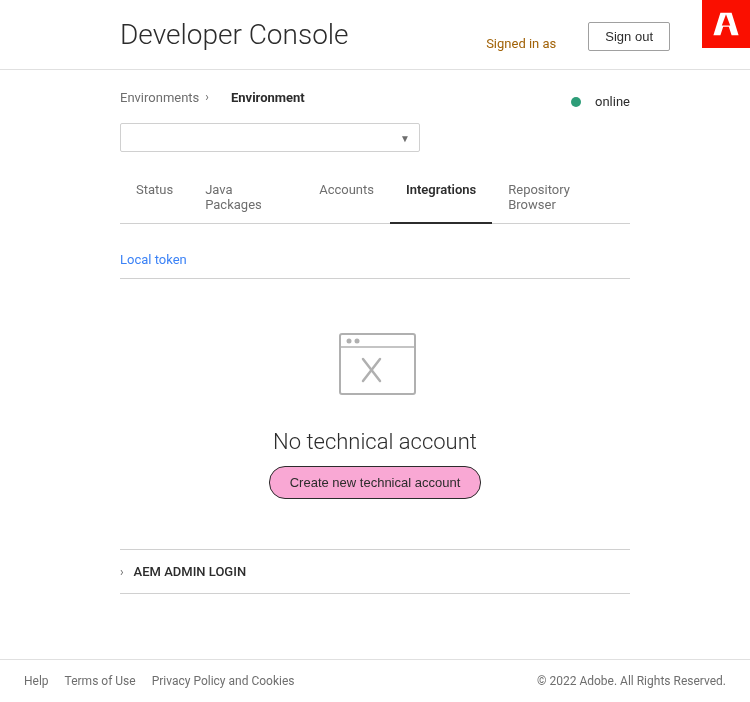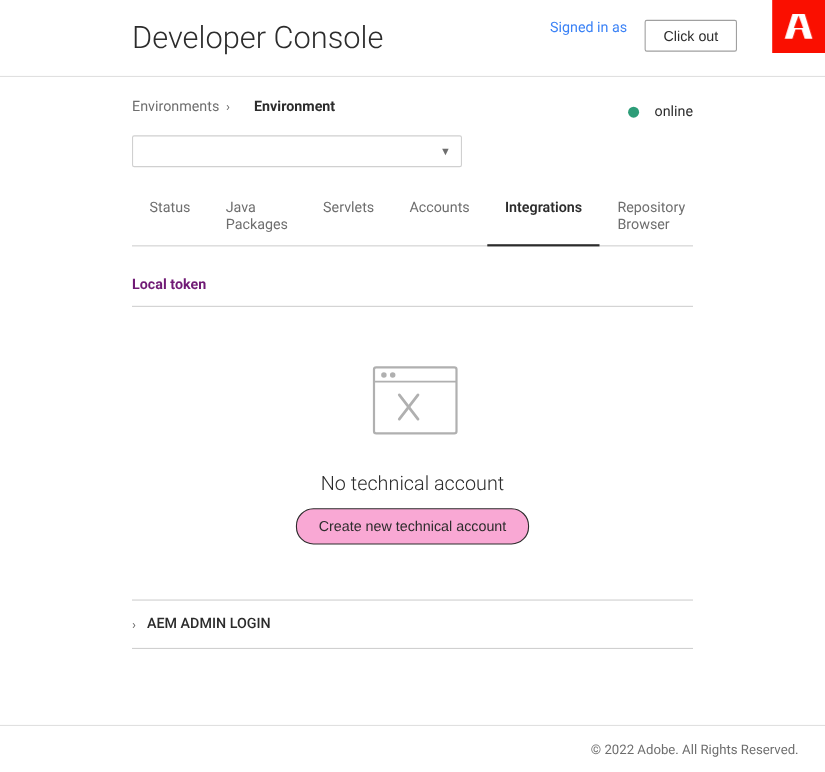--- a/index.html
+++ b/index.html
@@ -27,34 +27,34 @@
       z-index: 100;
     }
     .adobe-logo svg {
       width: 28px;
       height: 28px;
     }
 
     
     .header {
       display: flex;
-      align-items: flex-start;
+      align-items: flex-end;
       padding: 18px 80px 18px 120px;
       border-bottom: 1px solid #e0e0e0;
     }
     .header-title {
       font-size: 28px;
       font-weight: 300;
       color: #2c2c2c;
       flex: 1;
     }
     .header-signed-in {
       font-size: 13px;
-      color: #3b82f6;
-      margin-right: 16px;
+      color: #a16207;
+      margin-right: 32px;
     }
     .sign-out-btn {
       border: 1px solid #a0a0a0;
       background: #fff;
       padding: 6px 16px;
       font-size: 13px;
       cursor: pointer;
       border-radius: 2px;
       color: #2c2c2c;
     }
@@ -156,47 +156,46 @@
     .sub-tabs {
       display: flex;
       gap: 0;
       border-bottom: 1px solid #d0d0d0;
       margin-top: 20px;
       margin-bottom: 0;
     }
     .sub-tab {
       padding: 8px 16px 10px 0;
       font-size: 13px;
-      color: #701a75;
+      color: #3b82f6;
       cursor: pointer;
       border-bottom: 2px solid transparent;
       margin-bottom: -1px;
       margin-right: 16px;
-      font-weight: bold;
     }
     .sub-tab.active {
       color: #2c2c2c;
       font-weight: 600;
       border-bottom: 2px solid #2c2c2c;
     }
 
     
     .empty-state {
       display: flex;
       flex-direction: column;
       align-items: center;
       padding: 50px 20px 40px;
     }
     .empty-icon {
       width: 100px;
       height: 80px;
       margin-bottom: 20px;
     }
     .empty-title {
-      font-size: 18px;
+      font-size: 22px;
       font-weight: 300;
       color: #2c2c2c;
       margin-bottom: 12px;
     }
     .empty-desc {
       font-size: 13px;
       color: #6e6e6e;
       text-align: center;
       line-height: 1.6;
       font-style: italic;
@@ -269,21 +268,21 @@
 <div class="adobe-logo">
   <svg viewBox="0 0 100 100" fill="white">
     <polygon points="30,10 70,10 95,90 70,90 60,60 40,60 30,90 5,90" fill="white"></polygon>
     <polygon points="50,15 65,55 35,55" fill="#fa0f00"></polygon>
   </svg>
 </div>
 
 <div class="header">
   <h1 class="header-title">Developer Console</h1>
   <span class="header-signed-in">Signed in as</span>
-  <button class="sign-out-btn">Click out</button>
+  <button class="sign-out-btn">Sign out</button>
 </div>
 
 <div class="main">
 
   <div style="display:flex; align-items:center; margin-bottom:10px;">
     <div class="breadcrumb">
       <span style="cursor:pointer; color:#6e6e6e;">Environments</span>
       <span class="breadcrumb-separator">›</span>
       <span class="breadcrumb-current">Environment</span>
     </div>
@@ -298,21 +297,20 @@
       <select>
         <option value=""></option>
       </select>
       <span class="pod-chevron">▼</span>
     </div>
   </div>
 
   <div class="nav-tabs">
     <span class="nav-tab">Status</span>
     <span class="nav-tab">Java Packages</span>
-    <span class="nav-tab">Servlets</span>
     <span class="nav-tab">Accounts</span>
     <span class="nav-tab active">Integrations</span>
     <span class="nav-tab">Repository Browser</span>
   </div>
 
   <div class="sub-tabs">
     <span class="sub-tab">Local token</span>
   </div>
 
   <div class="empty-state">
@@ -334,14 +332,19 @@
   <div class="aem-section">
     <div class="aem-row">
       <span class="aem-chevron">›</span>
       <span class="aem-label">AEM ADMIN LOGIN</span>
     </div>
   </div>
 
 </div>
 
 <div class="footer">
+  <div class="footer-links">
+    <a class="footer-link">Help</a>
+    <a class="footer-link">Terms of Use</a>
+    <a class="footer-link">Privacy Policy and Cookies</a>
+  </div>
   <span class="footer-copyright">© 2022 Adobe. All Rights Reserved.</span>
 </div>
 
 </body></html>

